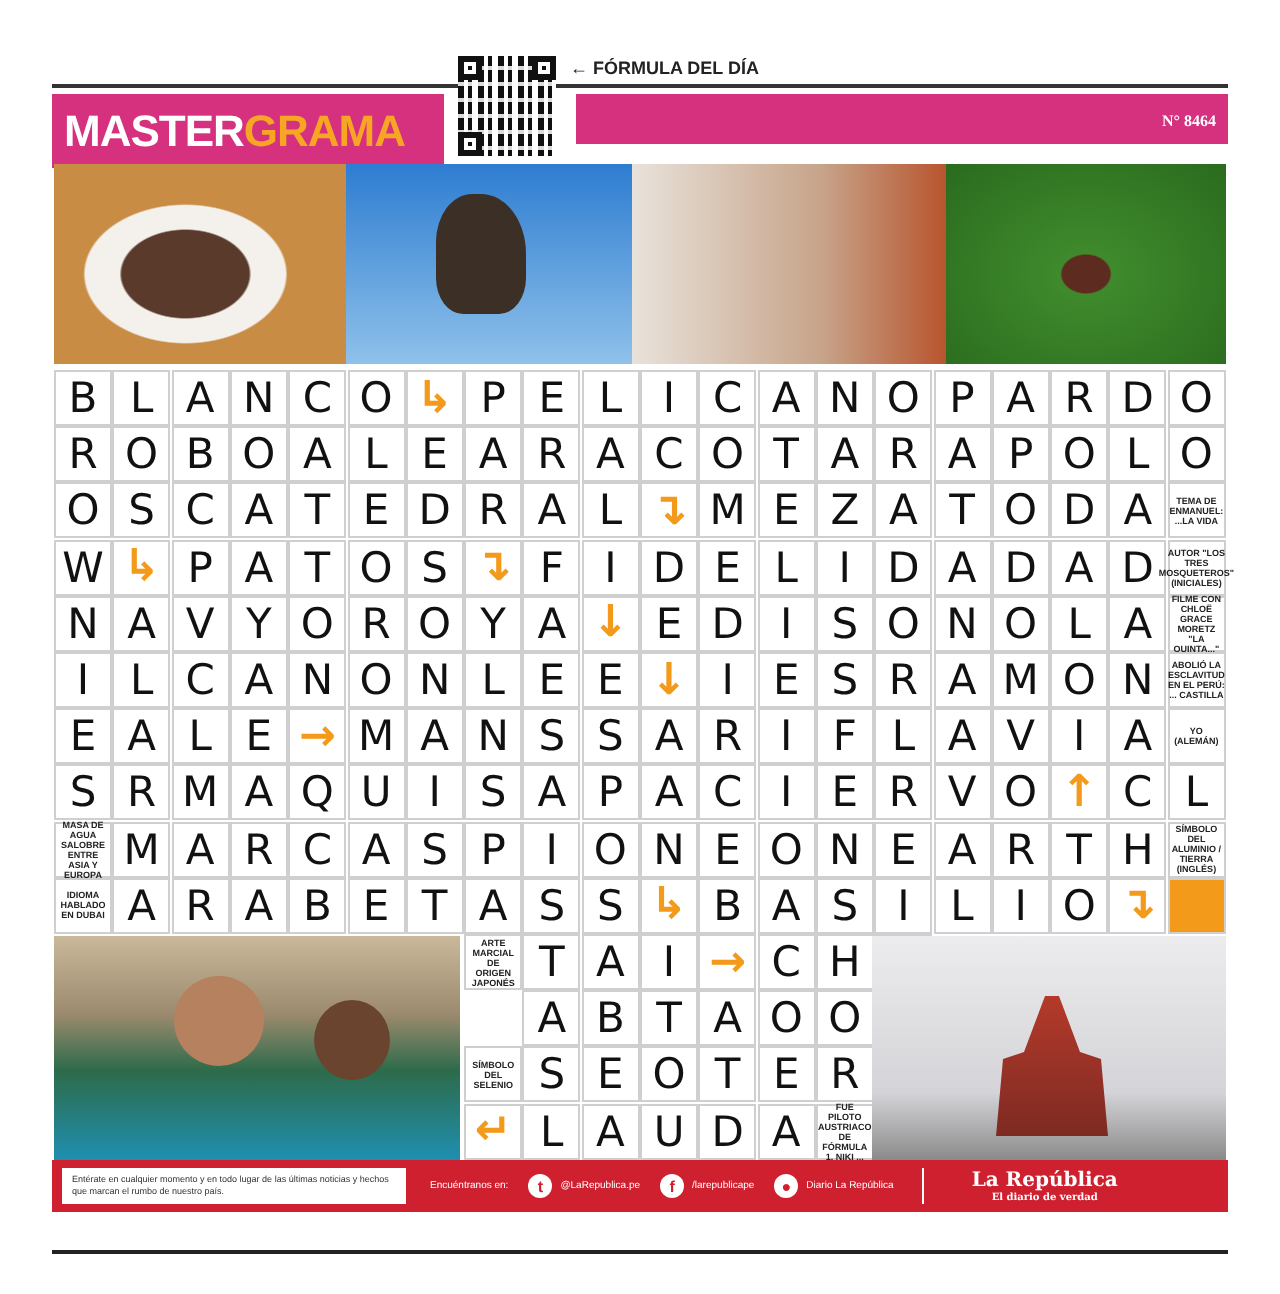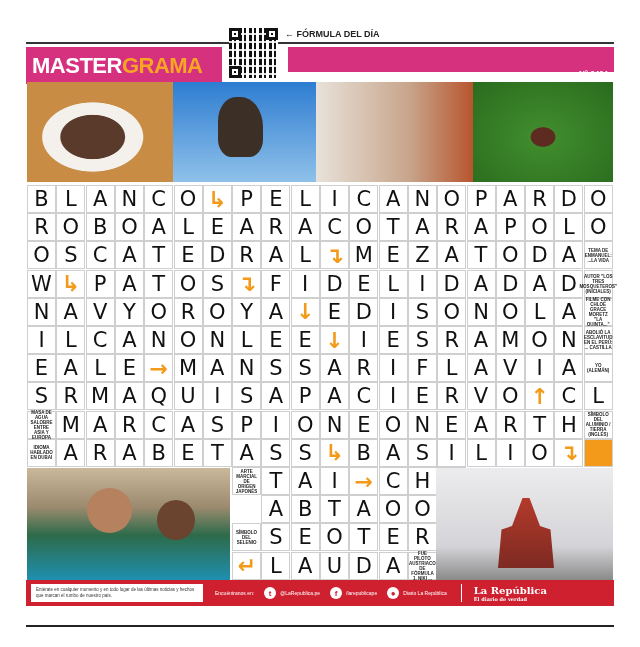--- a/index.html
+++ b/index.html
@@ -2,21 +2,21 @@
 <html><head>
 <meta charset="utf-8">
 <style>
   html,body{margin:0;padding:0;background:#fff;}
   body{width:640px;height:647px;position:relative;overflow:hidden;font-family:"DejaVu Sans",sans-serif;}
   .topline{position:absolute;left:26px;top:42px;width:588px;height:2px;background:#333;}
   .banner-left{position:absolute;left:26px;top:47px;width:196px;height:37px;background:#d6317f;display:flex;align-items:center;}
   .banner-right{position:absolute;left:288px;top:47px;width:326px;height:25px;background:#d6317f;}
   .brand{font-family:"Liberation Sans",sans-serif;font-weight:bold;font-size:22px;color:#fff;padding-left:6px;letter-spacing:-0.5px;}
   .brand .accent{color:#f6a623;}
-  .issue{position:absolute;right:6px;top:22px;font-size:8px;font-weight:bold;color:#fff;font-family:Liberation Sans, sans-serif;}
+  .issue{position:absolute;right:6px;top:9px;font-size:8px;font-weight:bold;color:#fff;font-family:Liberation Serif, serif;}
   .qr{position:absolute;left:229px;top:28px;width:49px;height:50px;background:
       repeating-linear-gradient(90deg,#111 0 3px,#fff 3px 5px,#111 5px 7px,#fff 7px 10px),
       #fff;}
   .qr::before{content:"";position:absolute;inset:0;background:repeating-linear-gradient(0deg,transparent 0 3px,rgba(255,255,255,.85) 3px 5px,transparent 5px 8px);}
   .qr .f{position:absolute;width:12px;height:12px;border:3px solid #111;background:#fff;box-sizing:border-box;}
   .qr .f::after{content:"";position:absolute;left:2px;top:2px;width:2px;height:2px;background:#111;}
   .solution{position:absolute;left:285px;top:29px;font-size:9px;font-weight:bold;color:#222;font-family:"Liberation Sans",sans-serif;}
   .photos{position:absolute;left:27px;top:82px;width:586px;height:100px;display:flex;}
   .photo{height:100px;position:relative;overflow:hidden;}
   .ph-brownie{width:146px;background:radial-gradient(ellipse at 45% 55%,#5a3a2a 0 28%,#f4f1ec 29% 44%,#c88c45 45%);}
@@ -33,21 +33,21 @@
   .photo-bottom-left::before{content:"";position:absolute;left:60px;top:20px;width:45px;height:45px;border-radius:50%;background:#b5815e;}
   .photo-bottom-left::after{content:"";position:absolute;left:130px;top:32px;width:38px;height:40px;border-radius:50%;background:#6b4430;}
   .photo-bottom-right{position:absolute;left:436px;top:468px;width:177px;height:112px;background:linear-gradient(#ececee,#d4d4d8 70%,#8a8a8a);overflow:hidden;}
   .photo-bottom-right::before{content:"";position:absolute;left:55px;top:30px;width:70px;height:70px;background:linear-gradient(#b43a2b,#7d2a22);clip-path:polygon(45% 0,55% 0,70% 40%,85% 45%,90% 100%,10% 100%,15% 45%,30% 40%);}
   .footer{position:absolute;left:26px;top:580px;width:588px;height:26px;background:#cf2030;display:flex;align-items:center;}
   .footer .msg{background:#fff;width:172px;height:18px;margin-left:5px;font-size:4.5px;line-height:6px;padding:3px 5px;box-sizing:border-box;color:#333;font-family:"Liberation Sans",sans-serif;}
   .footer .find{color:#fff;font-size:5px;margin-left:12px;font-family:"Liberation Sans",sans-serif;}
   .social{display:flex;align-items:center;margin-left:10px;color:#fff;font-size:5px;font-family:"Liberation Sans",sans-serif;}
   .social .ic{width:12px;height:12px;border-radius:50%;background:#fff;color:#cf2030;font-size:8px;display:flex;align-items:center;justify-content:center;margin-right:4px;font-weight:bold;}
   .divider{width:1px;height:18px;background:#fff;margin-left:14px;}
-  .paper{color:#fff;font-family:"DejaVu Serif",serif;font-weight:bold;margin-left:12px;text-align:left;}
+  .paper{color:#fff;font-family:"DejaVu Serif",serif;font-weight:bold;margin-left:24px;text-align:center;}
   .paper .n{font-size:10px;}
   .paper .s{font-size:5px;}
   .bottomline{position:absolute;left:26px;top:625px;width:588px;height:2px;background:#222;}
 </style>
 </head>
 <body>
 
 <div class="topline"></div>
 <div class="banner-left">
   <span class="brand"><span>MASTER</span><span class="accent">GRAMA</span></span>

